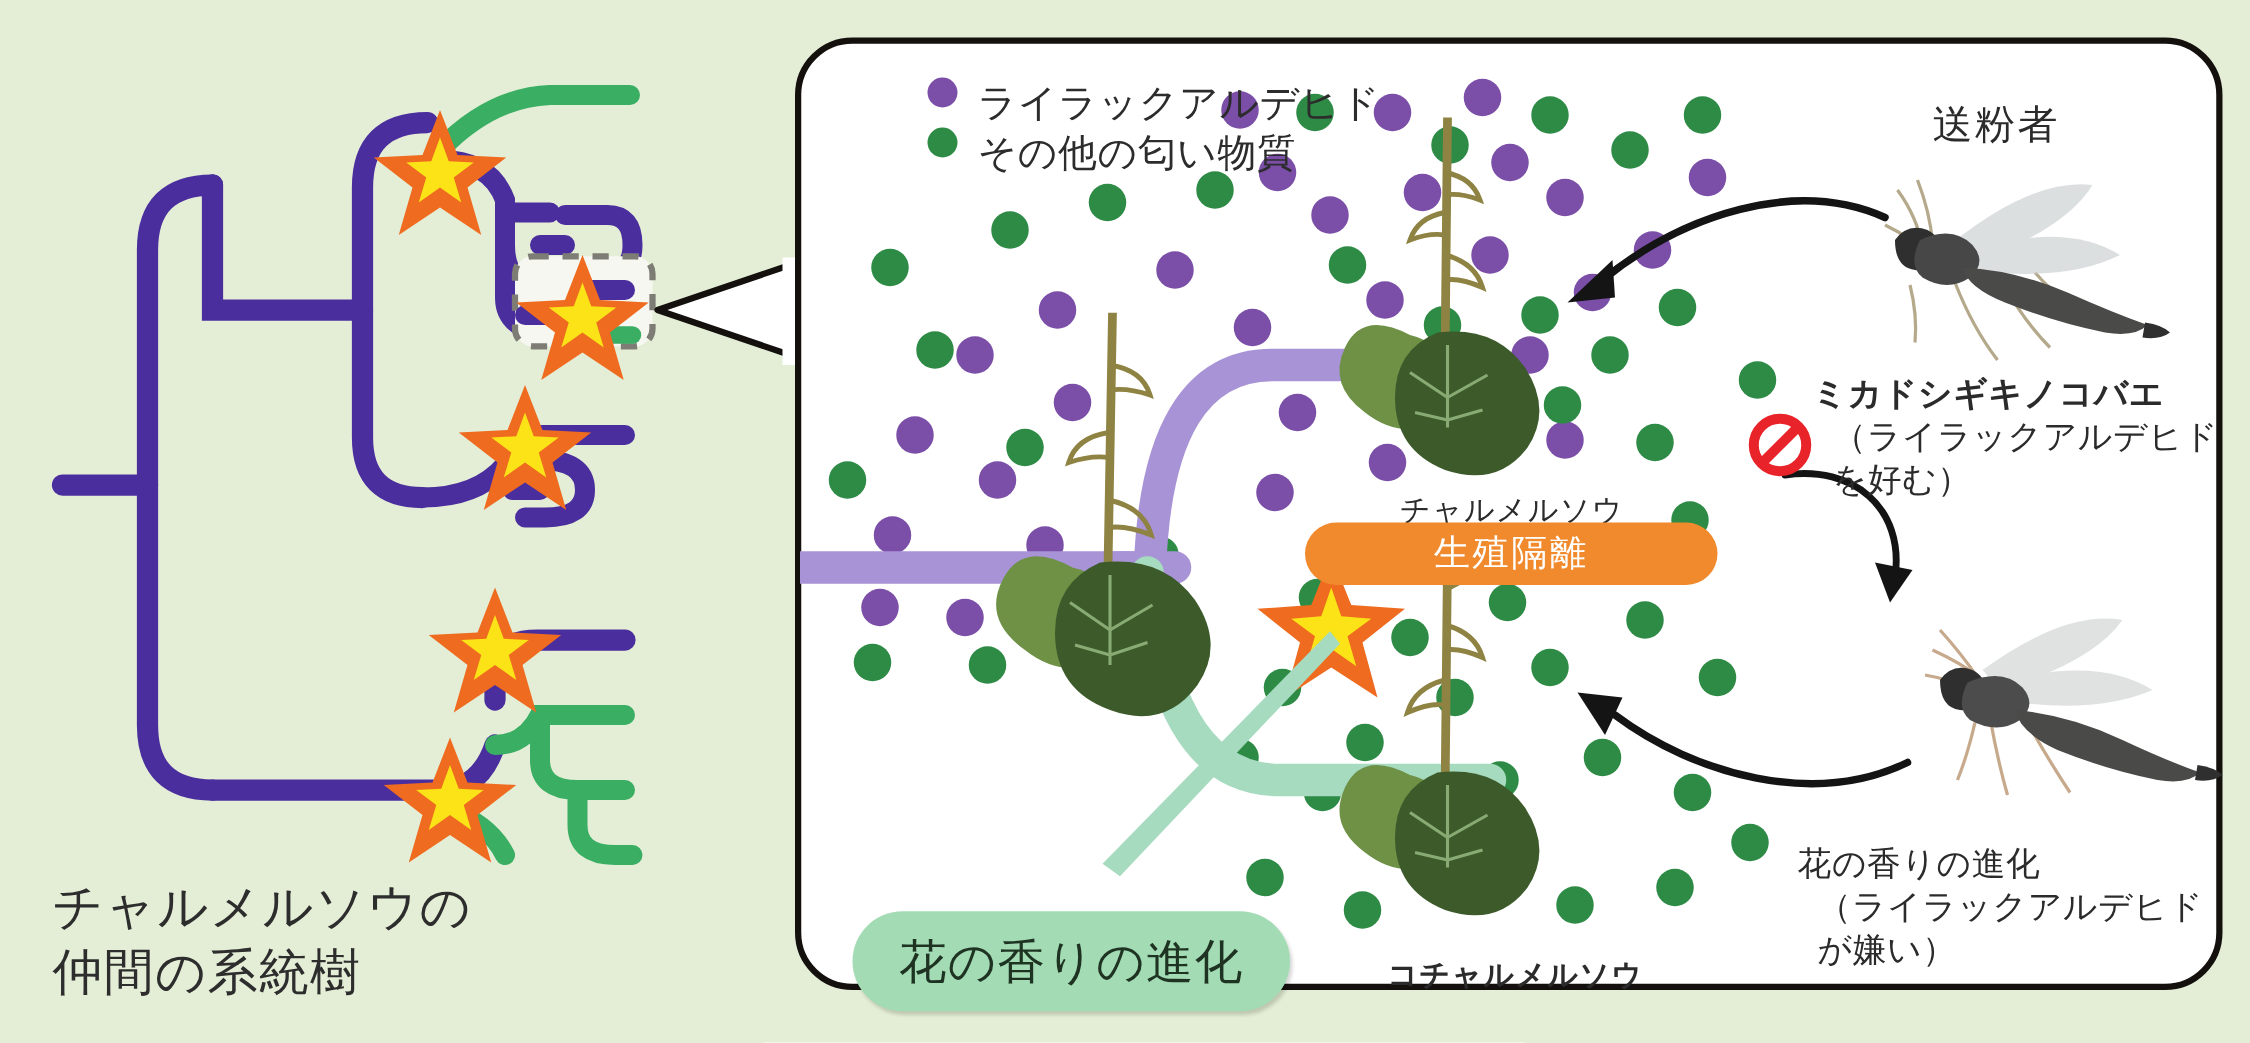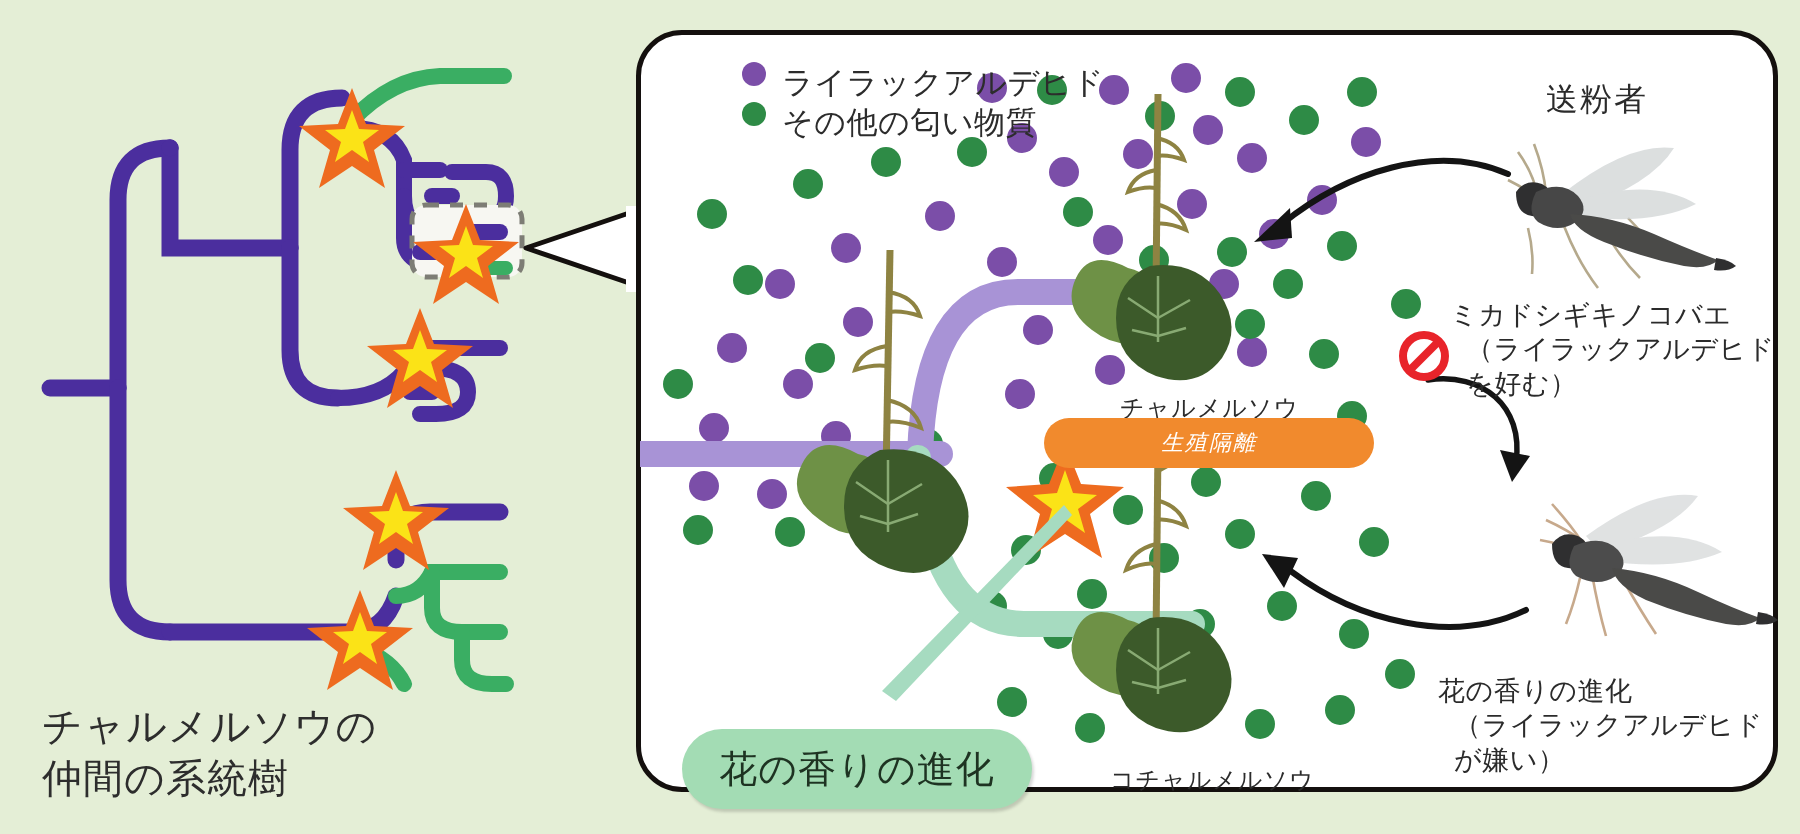--- a/index.html
+++ b/index.html
@@ -36,21 +36,21 @@
   .legend-row{display:flex;align-items:flex-start;height:40px;}
   .legend-dot{width:24px;height:24px;border-radius:50%;margin-right:16px;flex:0 0 auto;}
   .legend-label{font-size:31px;color:#2c2c2c;letter-spacing:.5px;white-space:nowrap;}
 
   
   #iso-pill{
     left:1044px;top:418px;width:330px;height:50px;
     background:#f18a2d;border-radius:26px;
     display:flex;align-items:center;justify-content:center;
   }
-  #iso-pill .t{font-size:22px;color:#ffffff;letter-spacing:2px;font-style:italic;}
+  #iso-pill .t{font-size:29px;color:#ffffff;letter-spacing:2px;}
 
   
   #evo-callout{
     left:682px;top:700px;width:350px;height:80px;
     background:#a3dcb4;border-radius:44px;
     display:flex;align-items:center;justify-content:center;
     box-shadow:2px 3px 3px rgba(0,0,0,.16);
     margin-top:29px;
   }
   #evo-callout .t{font-size:38px;color:#1e3322;letter-spacing:1px;}
@@ -330,21 +330,21 @@
       <span class="legend-dot" style="background:#7B4EA8;"></span>
       <span class="legend-label">ライラックアルデヒド</span>
     </div>
     <div class="legend-row">
       <span class="legend-dot" style="background:#2E8B46;"></span>
       <span class="legend-label">その他の匂い物質</span>
     </div>
   </div>
 
   <div class="abs plant-name" style="left:1120px;top:392px;">チャルメルソウ</div>
-  <div class="abs plant-name" style="left:1110px;top:764px;">コチャルメルソウ</div>
+  <div class="abs plant-name" style="left:1110px;top:764px;font-weight:bold;">コチャルメルソウ</div>
 
   <div class="abs" id="iso-pill">
     <span class="t">生殖隔離</span>
   </div>
 
   <div class="abs" id="evo-callout">
     <span class="t">花の香りの進化</span>
   </div>
 
   <div class="abs" id="pollinator-title">送粉者</div>
@@ -402,21 +402,21 @@
   <svg class="abs" style="left:1420px;top:370px;" width="140" height="130" viewBox="0 0 140 130">
     <path d="M8,10 C62,2 104,36 96,92" stroke="#141414" stroke-width="5.5" fill="none" stroke-linecap="round"></path>
     <polygon points="80,80 110,86 92,112" fill="#141414"></polygon>
   </svg>
 
   <svg class="abs" id="no-sign" viewBox="0 0 52 52">
     <circle cx="26" cy="26" r="21" fill="none" stroke="#E8242A" stroke-width="8"></circle>
     <line x1="12" y1="40" x2="40" y2="12" stroke="#E8242A" stroke-width="8" stroke-linecap="round"></line>
   </svg>
 
-  <div class="abs side-text" style="left:1450px;top:298px;">ミカドシギキノコバエ</div>
+  <div class="abs side-text" style="left:1450px;top:298px;font-weight:bold;">ミカドシギキノコバエ</div>
   <div class="abs side-text" style="left:1466px;top:332px;">（ライラックアルデヒド
 を好む）</div>
 
   <div class="abs side-text" style="left:1438px;top:674px;">花の香りの進化</div>
   <div class="abs side-text" style="left:1454px;top:708px;">（ライラックアルデヒド
 が嫌い）</div>
 
 </div>
 
 </body></html>

